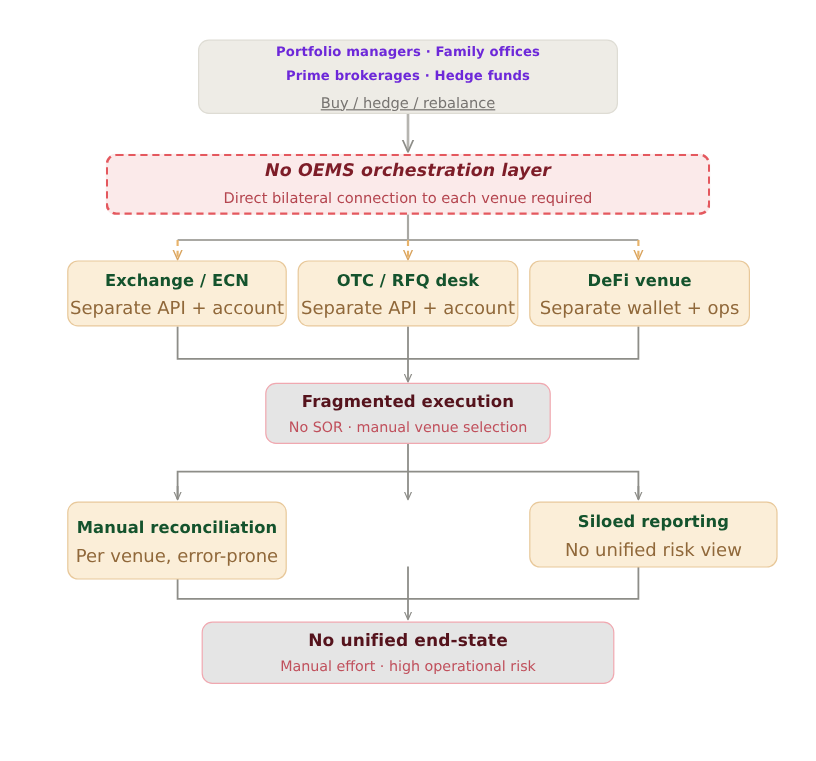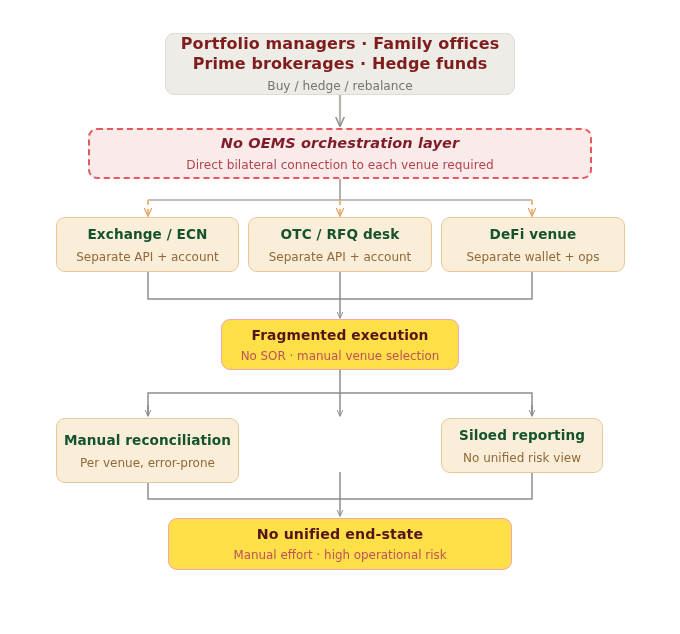--- a/index.html
+++ b/index.html
@@ -49,29 +49,30 @@
   .node .sub {
     font-weight: normal;
   }
 
   
   .n-neutral {
     background: #eeece6;
     border: 1px solid #dedcd4;
   }
   .n-neutral .title {
-    color: #7f1d1d;
-    font-size: 16px;
+    color: #6d28d9;
+    font-size: 11px;
     line-height: 20px;
   }
   .n-neutral .sub {
     color: #777471;
     font-size: 12.2px;
     line-height: 17px;
     margin-top: 4px;
+    text-decoration: underline;
   }
 
   
   .n-gap {
     background: #fbeaea;
     border: 2px dashed #e4585e;
   }
   .n-gap .title {
     color: #7d1d28;
     font-size: 14.5px;
@@ -90,28 +91,28 @@
     background: #fbeed8;
     border: 1.4px solid #e8c89a;
   }
   .n-venue .title {
     color: #14532d;
     font-size: 13.6px;
     line-height: 19px;
   }
   .n-venue .sub {
     color: #90683a;
-    font-size: 12px;
+    font-size: 15px;
     line-height: 16px;
     margin-top: 5px;
   }
 
   
   .n-pain {
-    background: #fde047;
+    background: #e5e5e5;
     border: 1.4px solid #f0a8b0;
   }
   .n-pain .title {
     color: #55131c;
     font-size: 13.8px;
     line-height: 19px;
   }
   .n-pain .sub {
     color: #c0505c;
     font-size: 11.9px;
@@ -203,21 +204,21 @@
     <div class="title">Fragmented execution</div>
     <div class="sub">No SOR · manual venue selection</div>
   </div>
 
   <div class="node n-venue" style="left:56px; top:418px; width:183px; height:65px;">
     <div class="title">Manual reconciliation</div>
     <div class="sub">Per venue, error-prone</div>
   </div>
 
 
-  <div class="node n-venue" style="left:441px; top:418px; width:162px; height:55px;">
+  <div class="node n-venue" style="left:441px; top:418px; width:207px; height:55px;">
     <div class="title">Siloed reporting</div>
     <div class="sub">No unified risk view</div>
   </div>
 
   <div class="node n-pain wide" style="left:168px; top:518px; width:344px; height:52px;">
     <div class="title">No unified end-state</div>
     <div class="sub">Manual effort · high operational risk</div>
   </div>
 
 </div>

